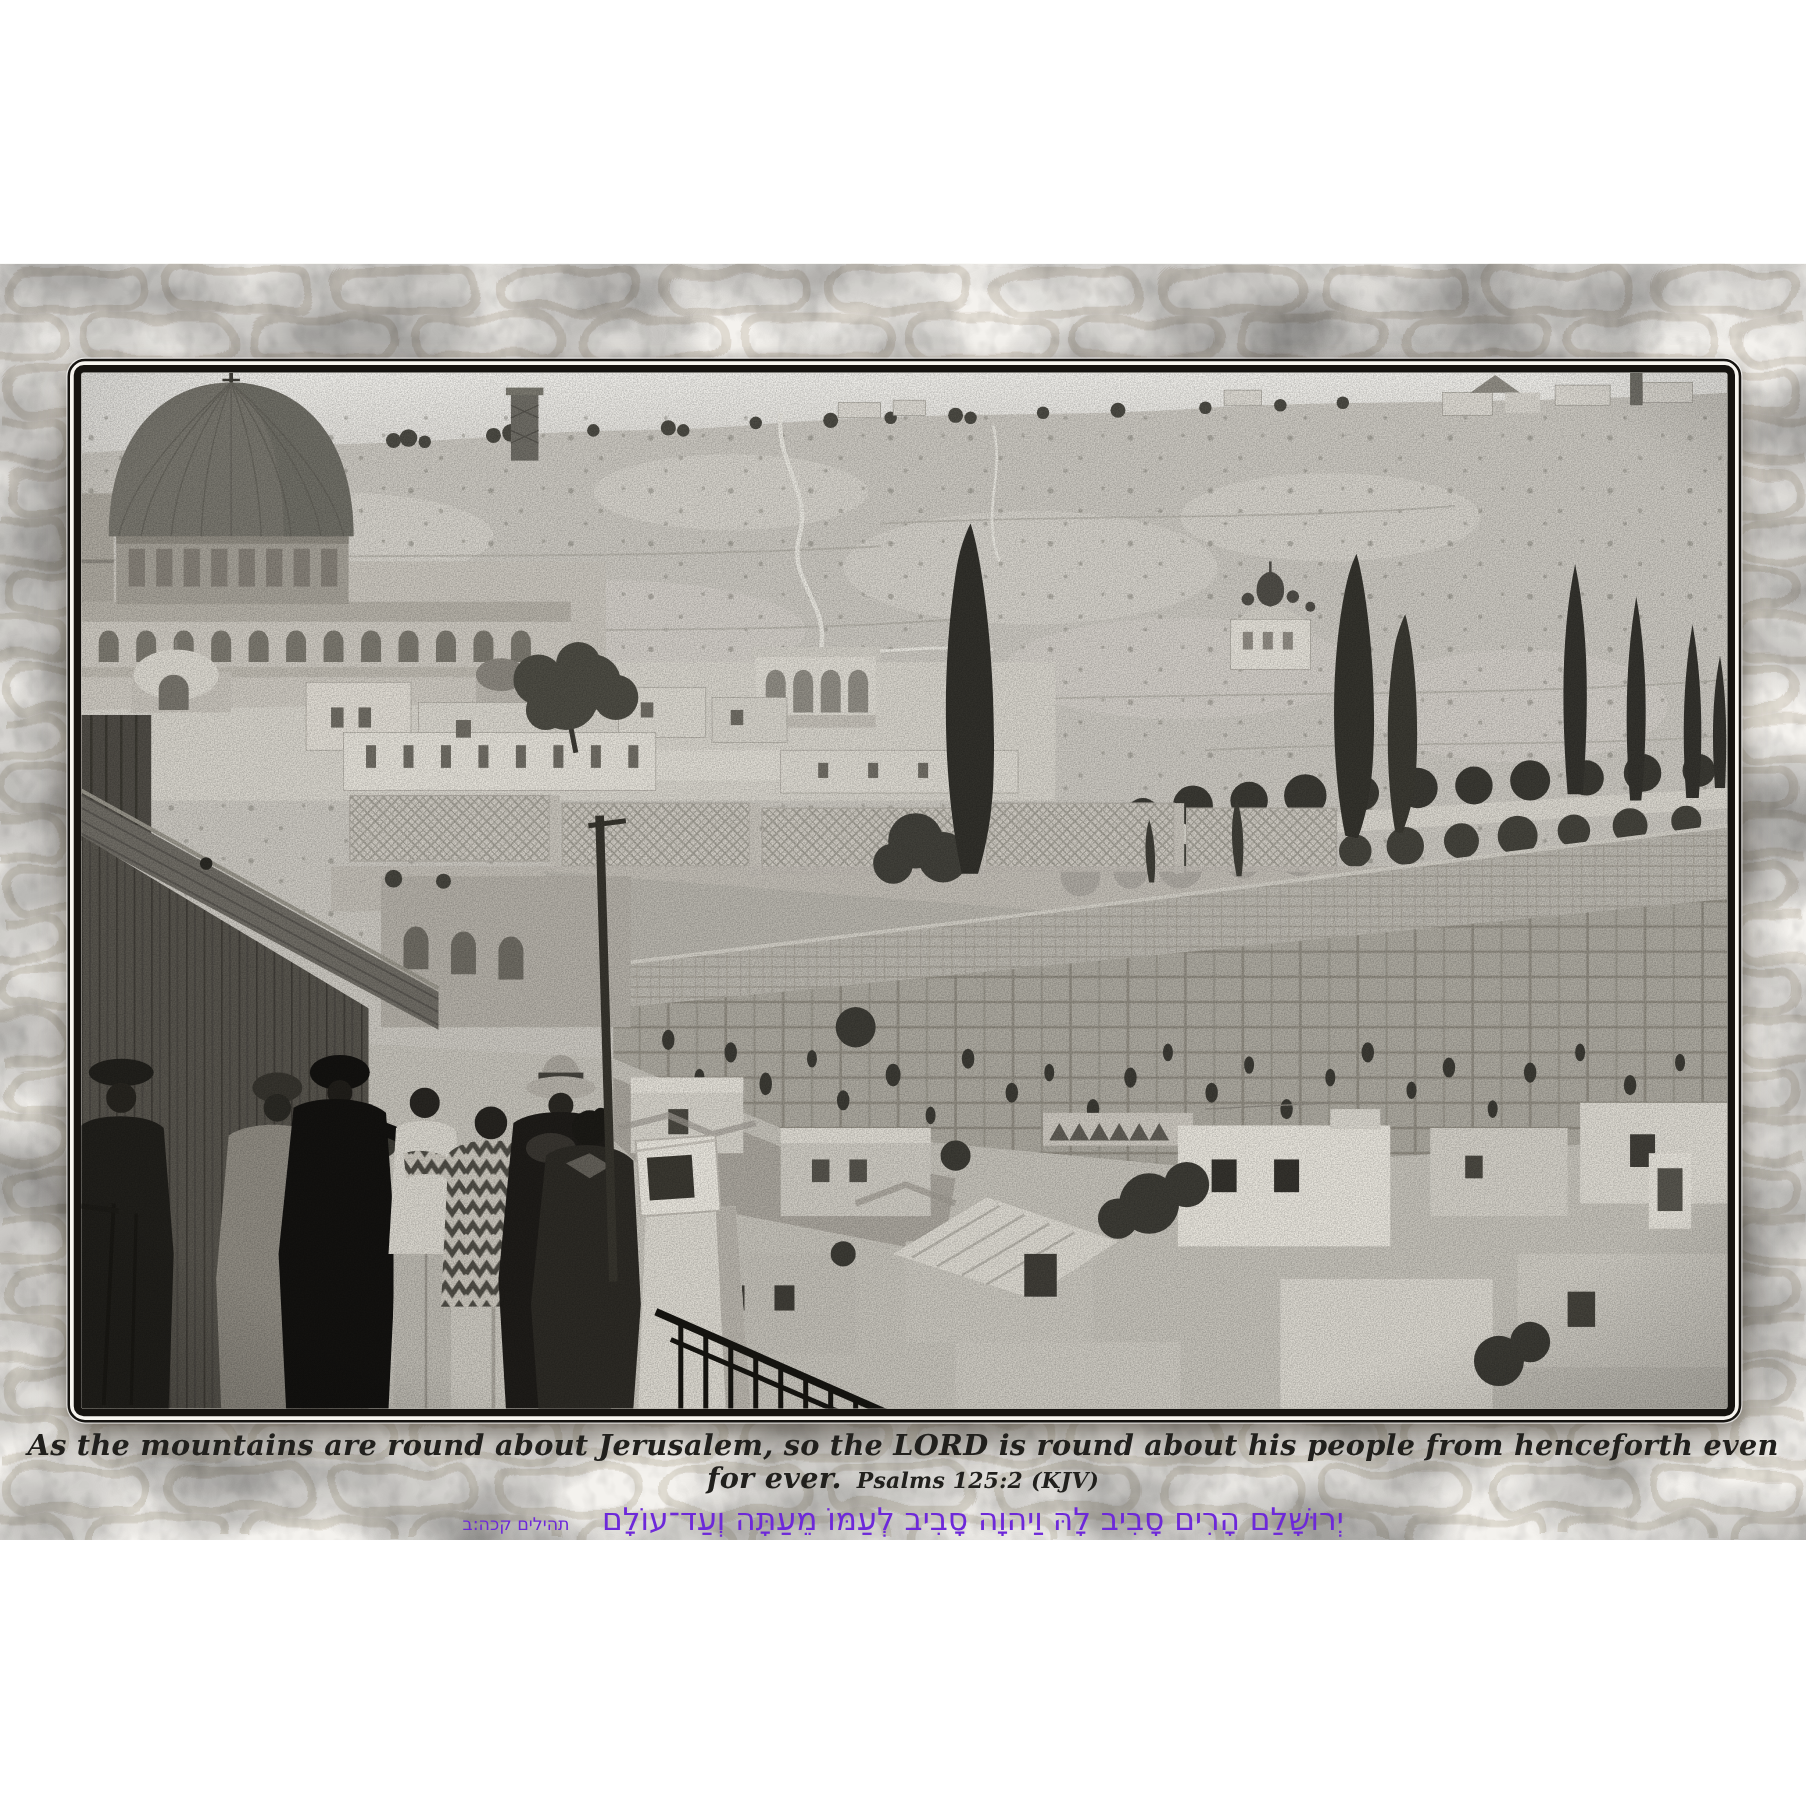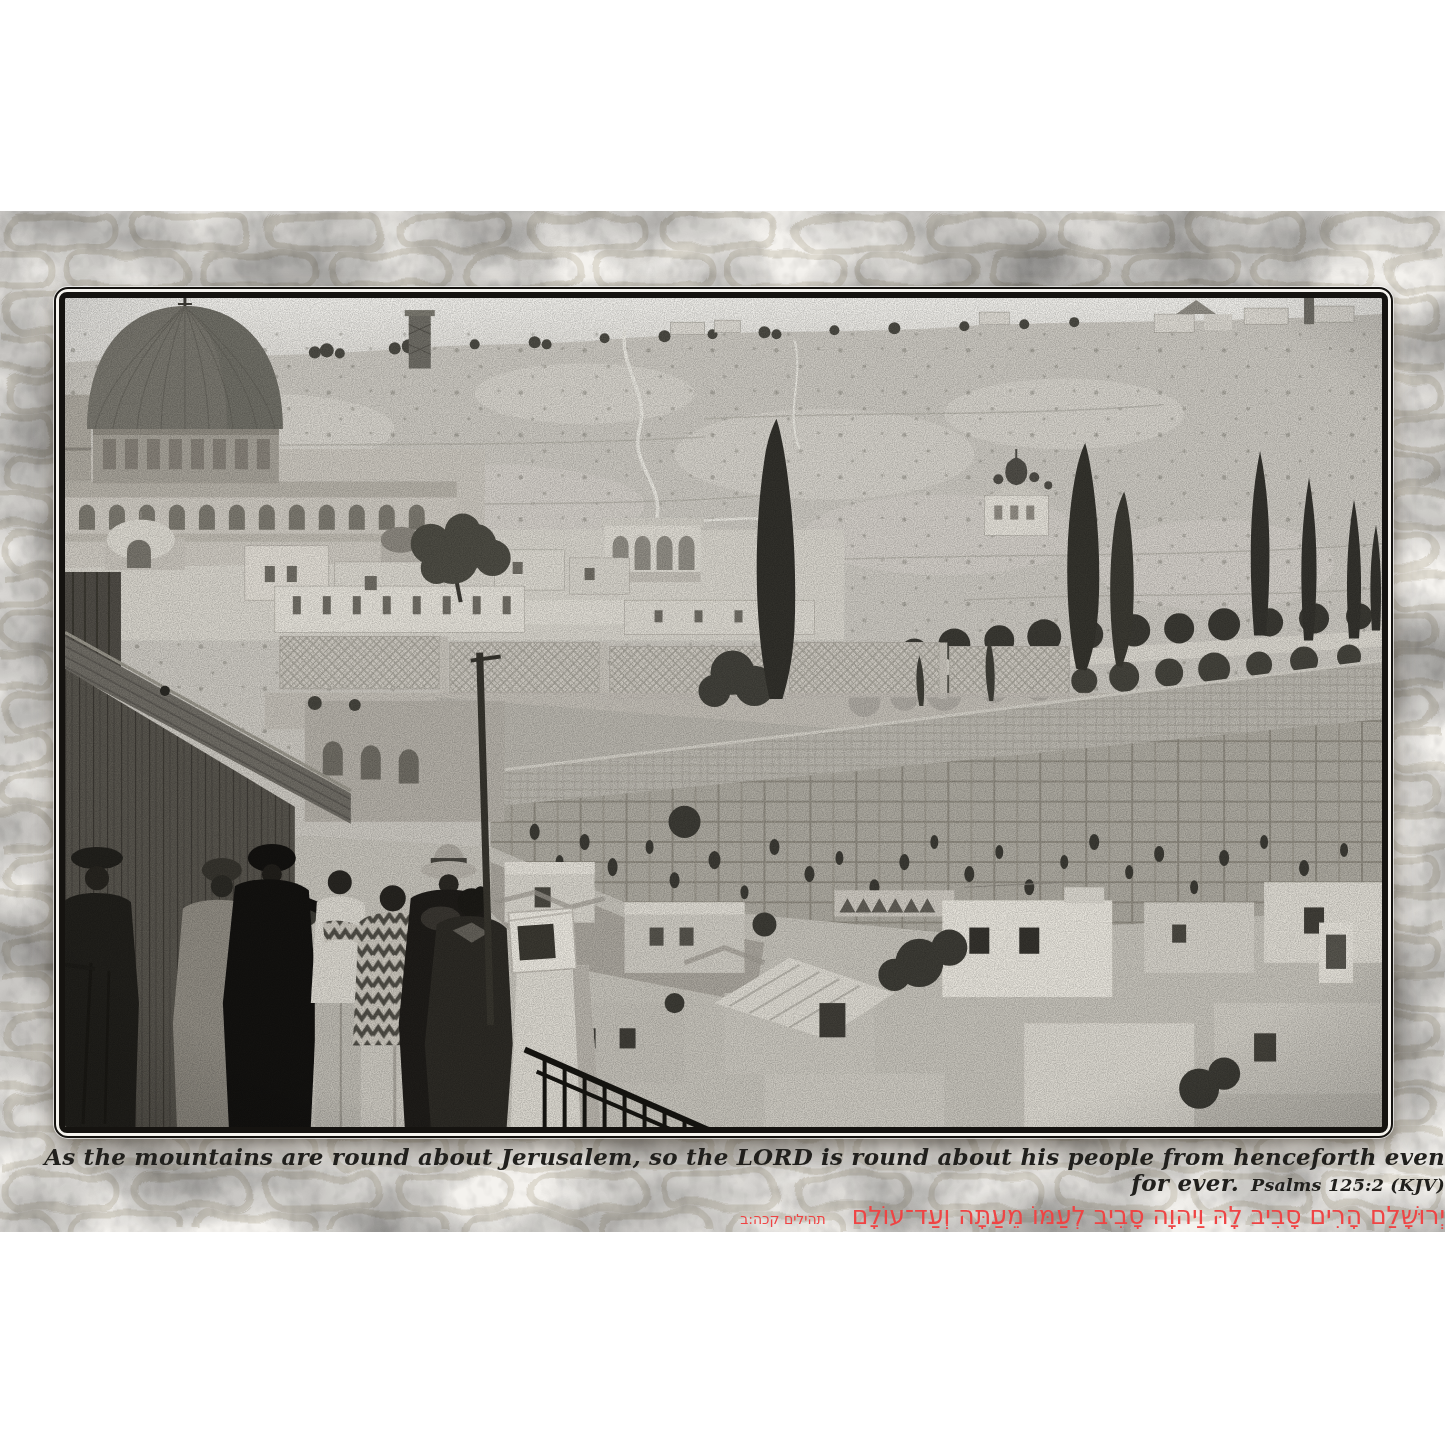--- a/index.html
+++ b/index.html
@@ -24,33 +24,33 @@
                0 12px 26px rgba(66,58,47,.45),
                0 4px 10px rgba(66,58,47,.30);
   }
   .frame-inner{
     box-sizing:border-box;width:100%;height:100%;
     border:6px solid #151310;border-radius:8px;overflow:hidden;
     background:#cfccc5;
   }
   .frame-inner svg{display:block;width:100%;height:100%;}
   .caption{
-    position:absolute;left:0;top:1144px;width:1445px;text-align:right;
+    position:absolute;left:0;top:1144px;width:1445px;text-align:center;
     color:#21201d;
   }
   .cap-en{
     margin:0;font-style:italic;font-weight:700;font-size:23px;line-height:1.15;
     letter-spacing:.2px;
     font-family:"DejaVu Serif", serif;
   }
   .cap-ref{font-size:17.5px;margin-left:12px;white-space:nowrap;}
   .cap-he{
     margin:4px 0 0 0;direction:rtl;
     font-family:"DejaVu Sans", sans-serif;
-    font-size:25px;line-height:1.2;color:#ef4444;font-weight:500;
+    font-size:25px;line-height:1.2;color:#6d28d9;font-weight:500;
   }
   .cap-ref-he{font-size:14px;margin-right:26px;font-family:"DejaVu Sans", sans-serif;}
 </style>
 </head>
 <body>
 
 <div class="wall-band">
   <svg viewBox="0 0 1445 1021" preserveAspectRatio="none">
     <defs>
       <pattern id="stones" width="132" height="80" patternUnits="userSpaceOnUse">

